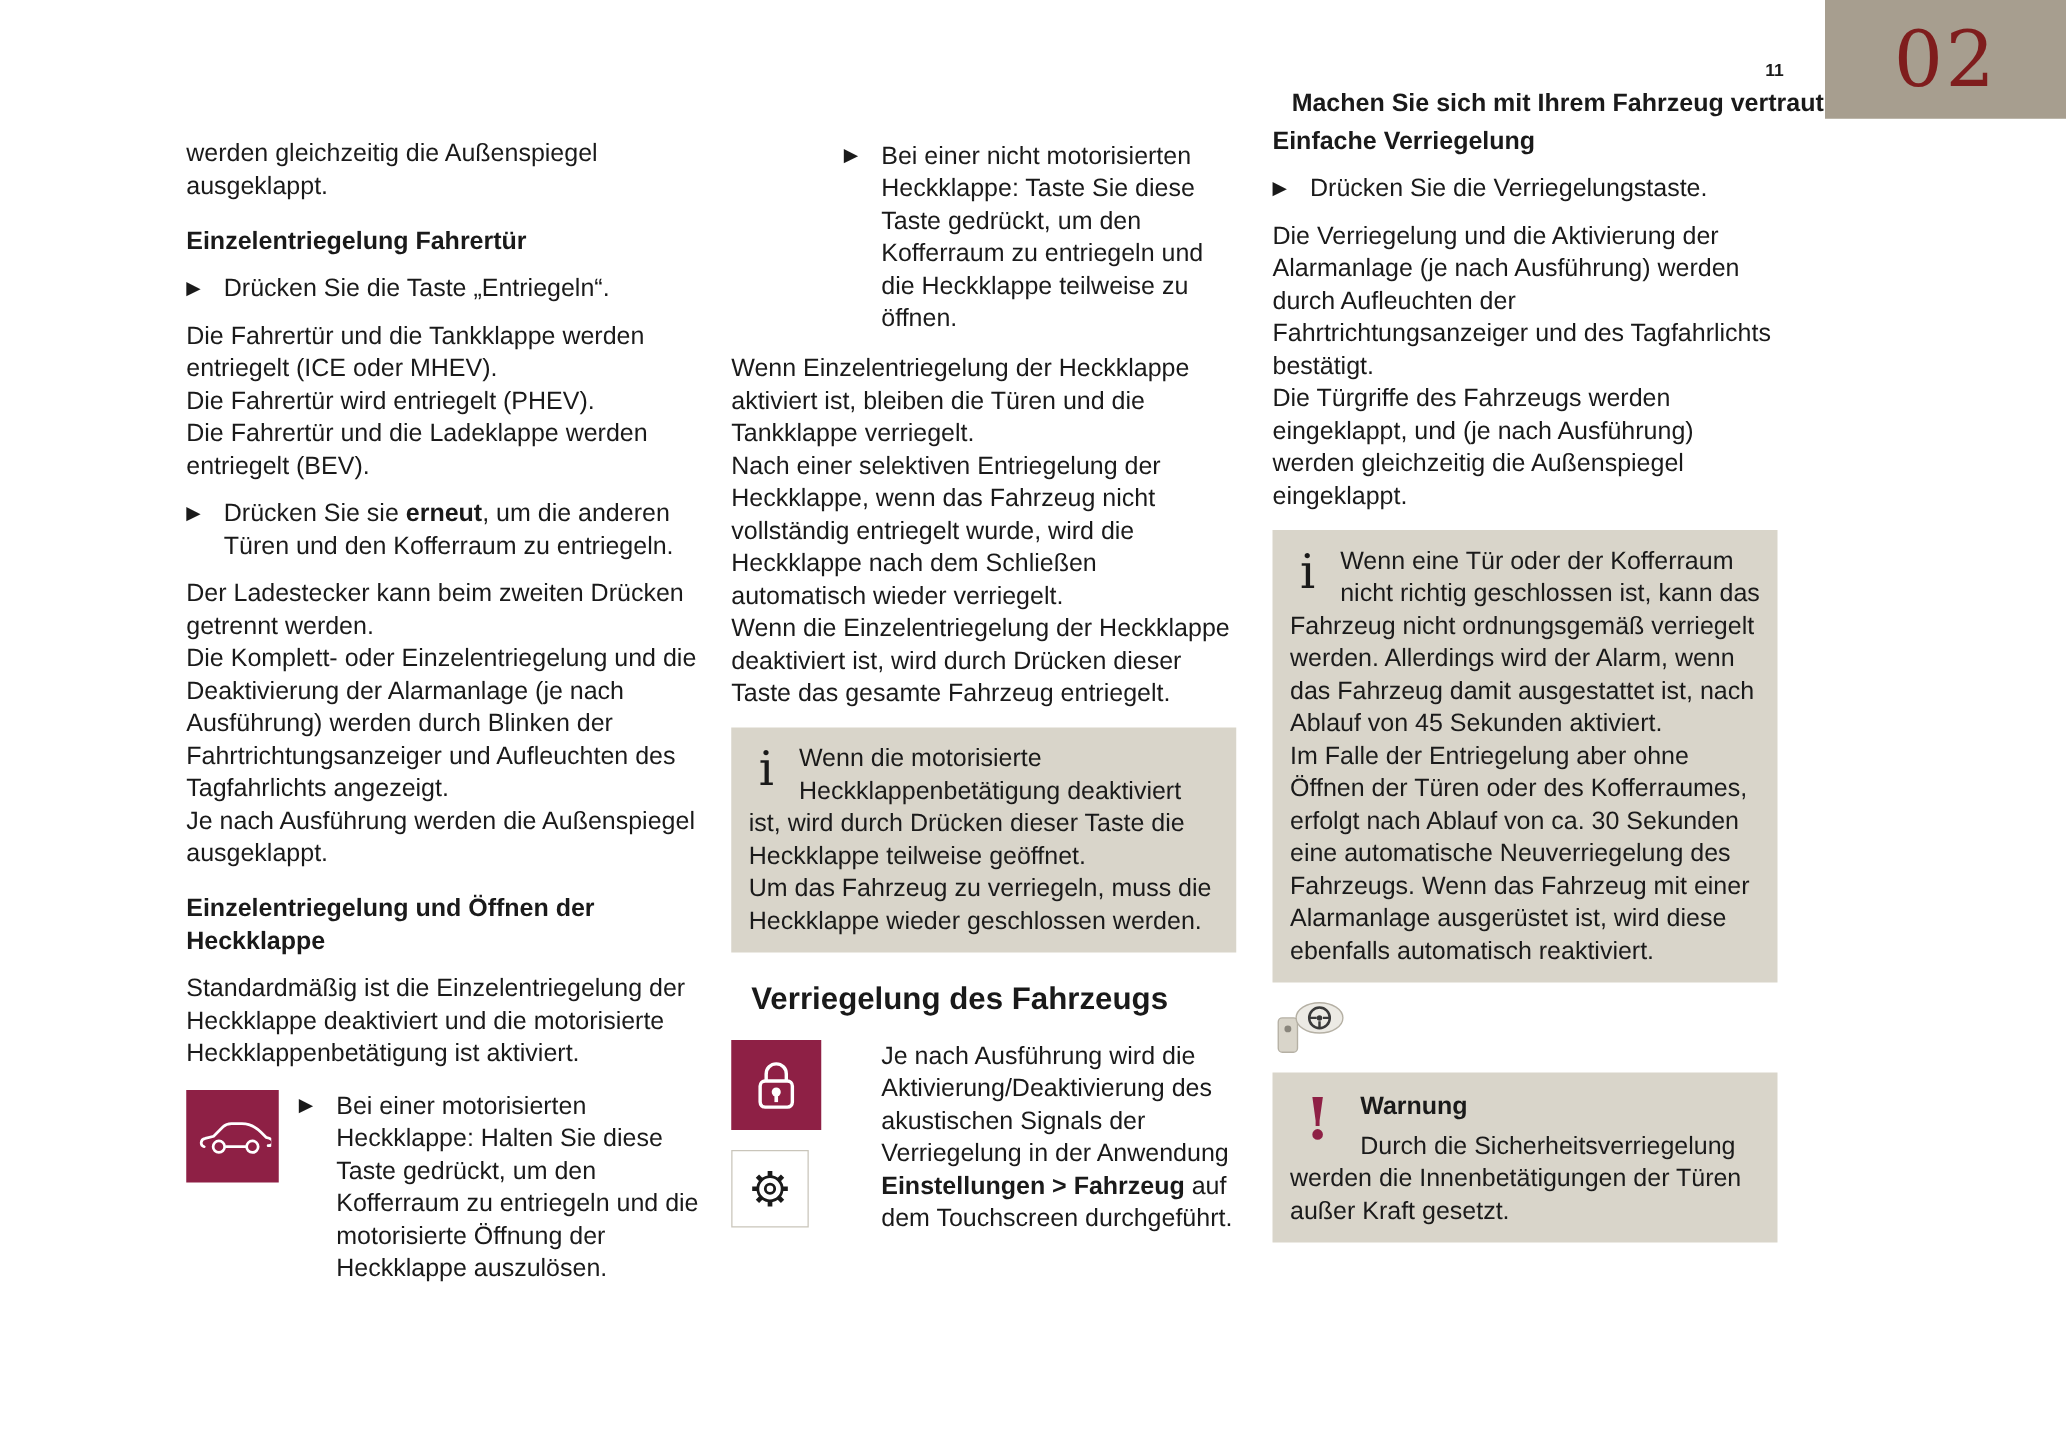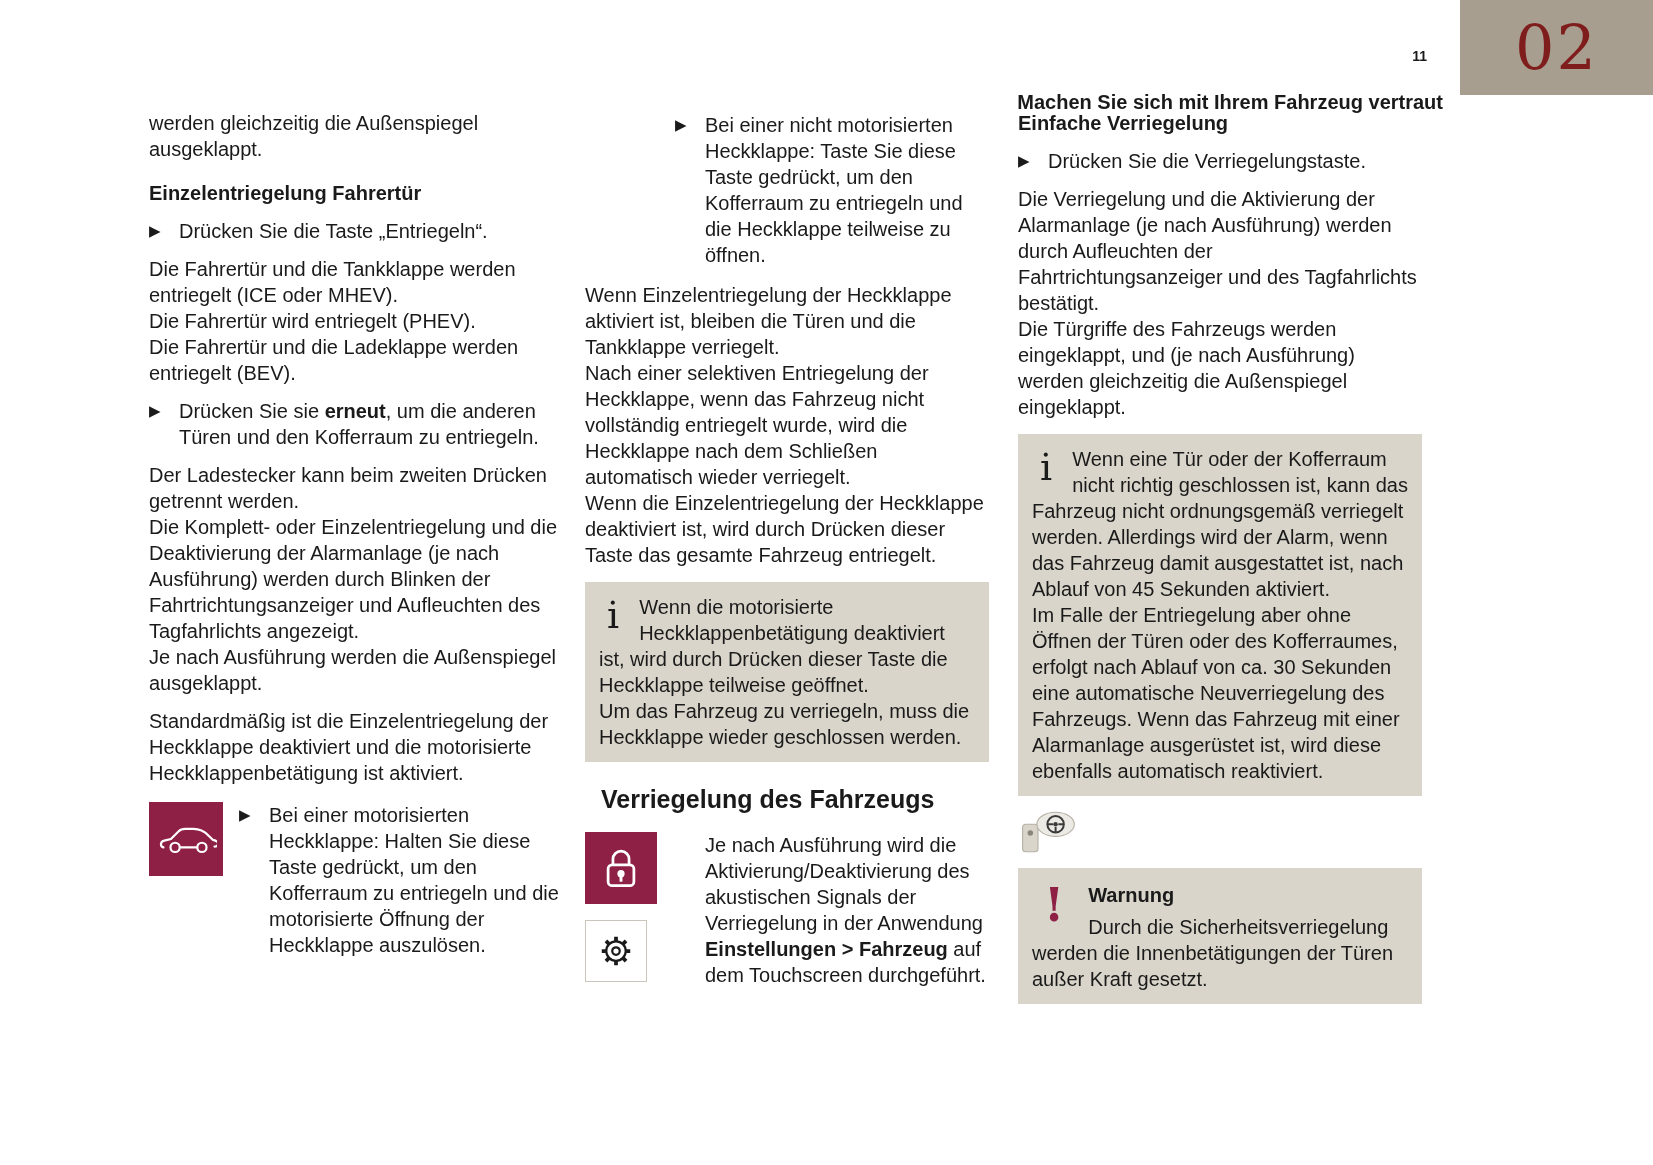--- a/index.html
+++ b/index.html
@@ -22,28 +22,28 @@
   }
   .chapter-badge span{
     font-family:"DejaVu Serif", serif;font-size:62px;color:#7f1d1d;
     letter-spacing:2px;line-height:1;
   }
   .page-number{
     position:absolute;top:48px;right:226px;
     font-size:14px;font-weight:700;
   }
   .page-header{
-    position:absolute;top:72px;right:210px;
-    font-size:20px;font-weight:600;white-space:nowrap;margin-top:19px;
+    position:absolute;top:72px;right:194px;
+    font-size:20px;font-weight:600;white-space:nowrap;
   }
   
   .col{position:absolute;font-size:20px;line-height:26px;}
   .col1{left:149px;top:110px;width:414px;}
   .col2{left:585px;top:112px;width:404px;}
-  .col3{left:1018px;top:110px;width:404px;}
+  .col3{left:1018px;top:100px;width:404px;}
   .para{margin:0 0 12px;}
   .pre{white-space:pre-line;}
   .h{font-size:20px;line-height:26px;font-weight:700;margin:18px 0 12px;}
   .section-title{font-size:25px;line-height:30px;font-weight:700;margin:22px 16px 18px;}
   .bullet{display:flex;margin:0 0 12px;}
   .tri{flex:0 0 30px;font-size:15px;line-height:26px;color:var(--ink);}
   .btext{flex:1;}
   .indent90{margin-left:90px;}
   .b{font-weight:700;}
   
@@ -104,20 +104,21 @@
 
     <div class="bullet">
       <span class="tri">▶</span>
       <span class="btext"><span>Drücken Sie sie </span><span class="b">erneut</span><span>, um die anderen Türen und den Kofferraum zu entriegeln.</span></span>
     </div>
 
     <p class="para pre">Der Ladestecker kann beim zweiten Drücken getrennt werden.
 Die Komplett- oder Einzelentriegelung und die Deaktivierung der Alarmanlage (je nach Ausführung) werden durch Blinken der Fahrtrichtungsanzeiger und Aufleuchten des Tagfahrlichts angezeigt.
 Je nach Ausführung werden die Außenspiegel ausgeklappt.</p>
 
+    <div class="h">Einzelentriegelung und Öffnen der Heckklappe</div>
 
     <p class="para">Standardmäßig ist die Einzelentriegelung der Heckklappe deaktiviert und die motorisierte Heckklappenbetätigung ist aktiviert.</p>
 
     <div class="icon-row">
       <div class="icon-sq">
         <svg width="62" height="62" viewBox="0 0 74 74" aria-hidden="true">
           <path d="M10 47 c-4 -1 -4 -7 1 -8 l8 -2 9 -9 c2 -2 5 -3 8 -3 h10 c7 0 13 3 18 8 l5 5 c5 1 7 3 6 6 c-0.5 2 -2 2 -4 2 M31 47 h19" fill="none" stroke="#ffffff" stroke-width="2.6" stroke-linecap="round"></path>
           <circle cx="24" cy="47" r="5.5" fill="none" stroke="#ffffff" stroke-width="2.6"></circle>
           <circle cx="56" cy="47" r="5.5" fill="none" stroke="#ffffff" stroke-width="2.6"></circle>
         </svg>

